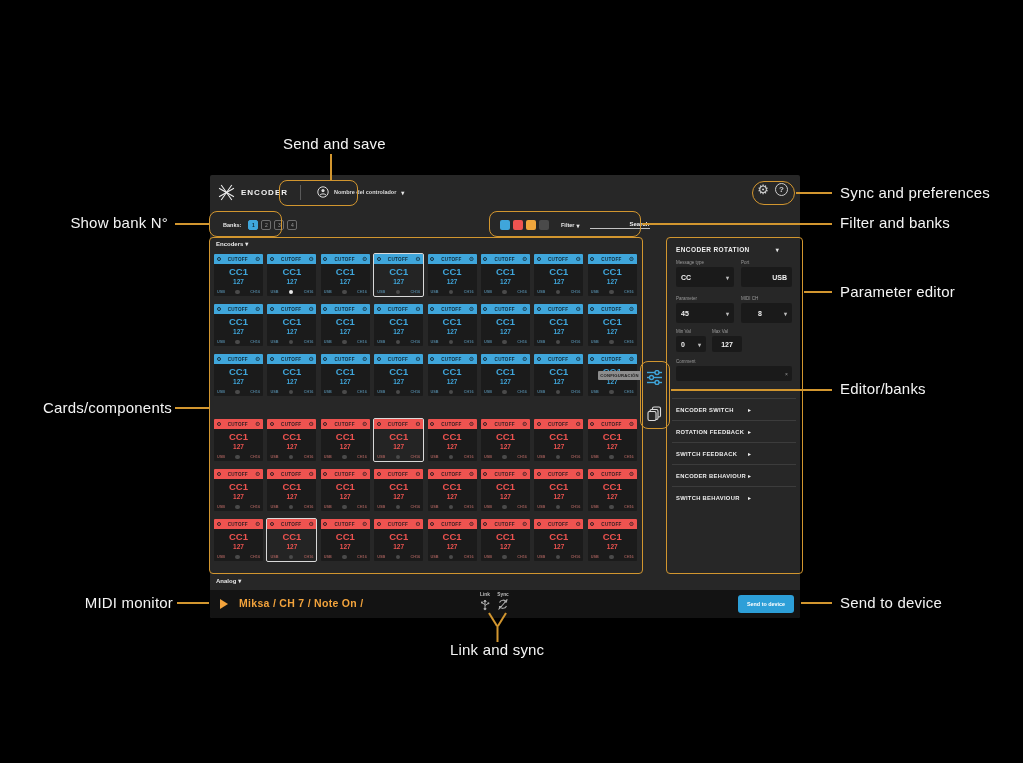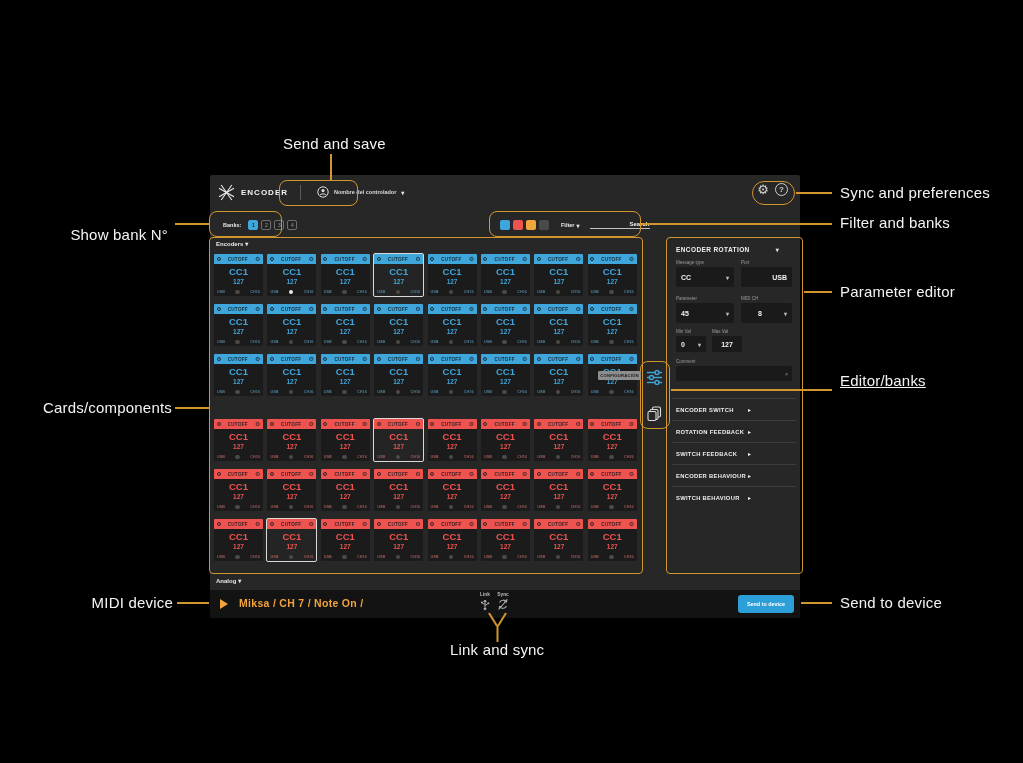--- a/index.html
+++ b/index.html
@@ -1005,21 +1005,21 @@
   <svg style="position:absolute; left:479px; top:612px;" width="38" height="32" viewBox="0 0 38 32">
     <g stroke="#D2962F" stroke-width="2" fill="none">
       <path d="M10,1 L18,14"></path>
         <path d="M27,1 L19,14"></path>
         <path d="M18.5,13 L18.5,30"></path>
     </g>
   </svg>
 
   <div class="ann-lbl" style="left:283px; top:135px;">Send and save</div>
   <div class="ann-lbl" style="left:840px; top:184px;">Sync and preferences</div>
-  <div class="ann-lbl" style="right:855px; top:214px;margin-top:12px;">Show bank N°</div>
+  <div class="ann-lbl" style="right:855px; top:214px;">Show bank N°</div>
   <div class="ann-lbl" style="left:840px; top:214px;">Filter and banks</div>
   <div class="ann-lbl" style="left:840px; top:283px;">Parameter editor</div>
-  <div class="ann-lbl" style="left:840px; top:372px;text-decoration:underline;">Editor/banks</div>
+  <div class="ann-lbl" style="left:840px; top:380px;">Editor/banks</div>
   <div class="ann-lbl" style="right:851px; top:399px;">Cards/components</div>
-  <div class="ann-lbl" style="right:850px; top:594px;">MIDI device</div>
+  <div class="ann-lbl" style="right:850px; top:594px;">MIDI monitor</div>
   <div class="ann-lbl" style="left:840px; top:594px;">Send to device</div>
   <div class="ann-lbl" style="left:450px; top:641px;">Link and sync</div>
 </div>
 
 </body></html>

